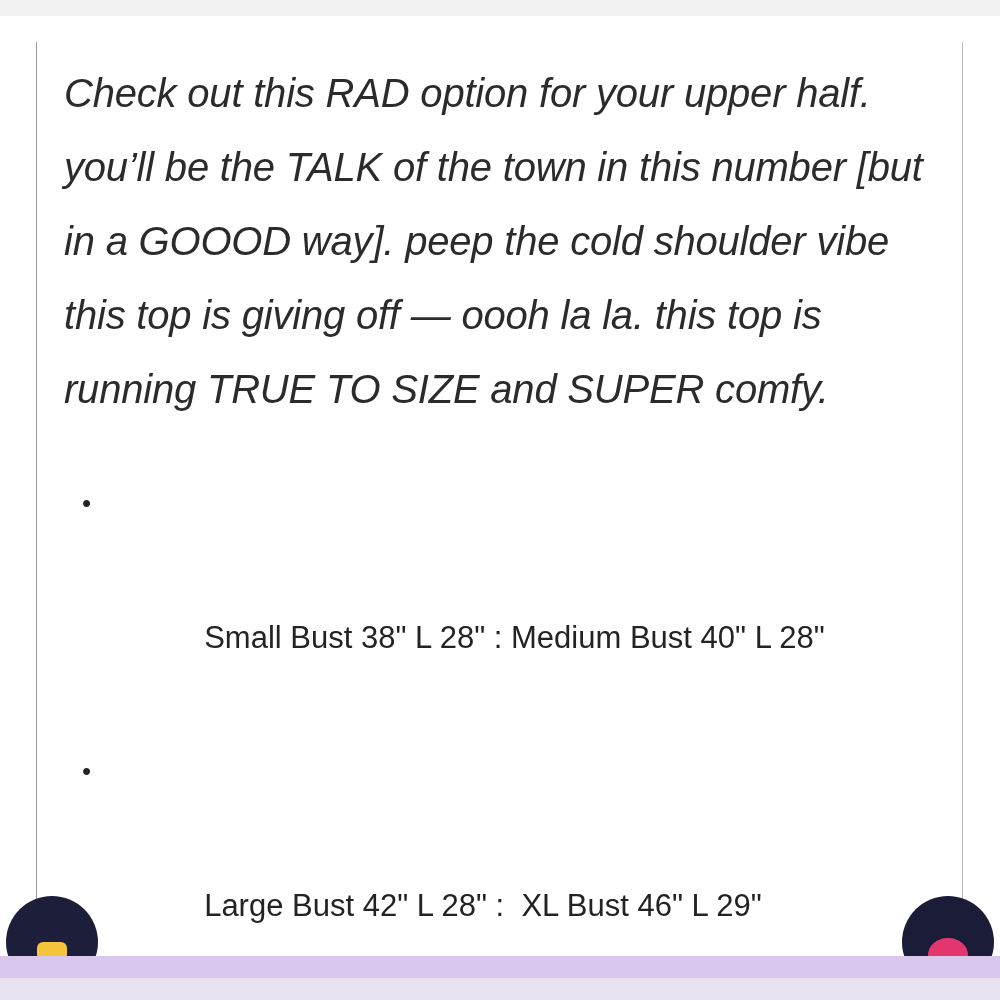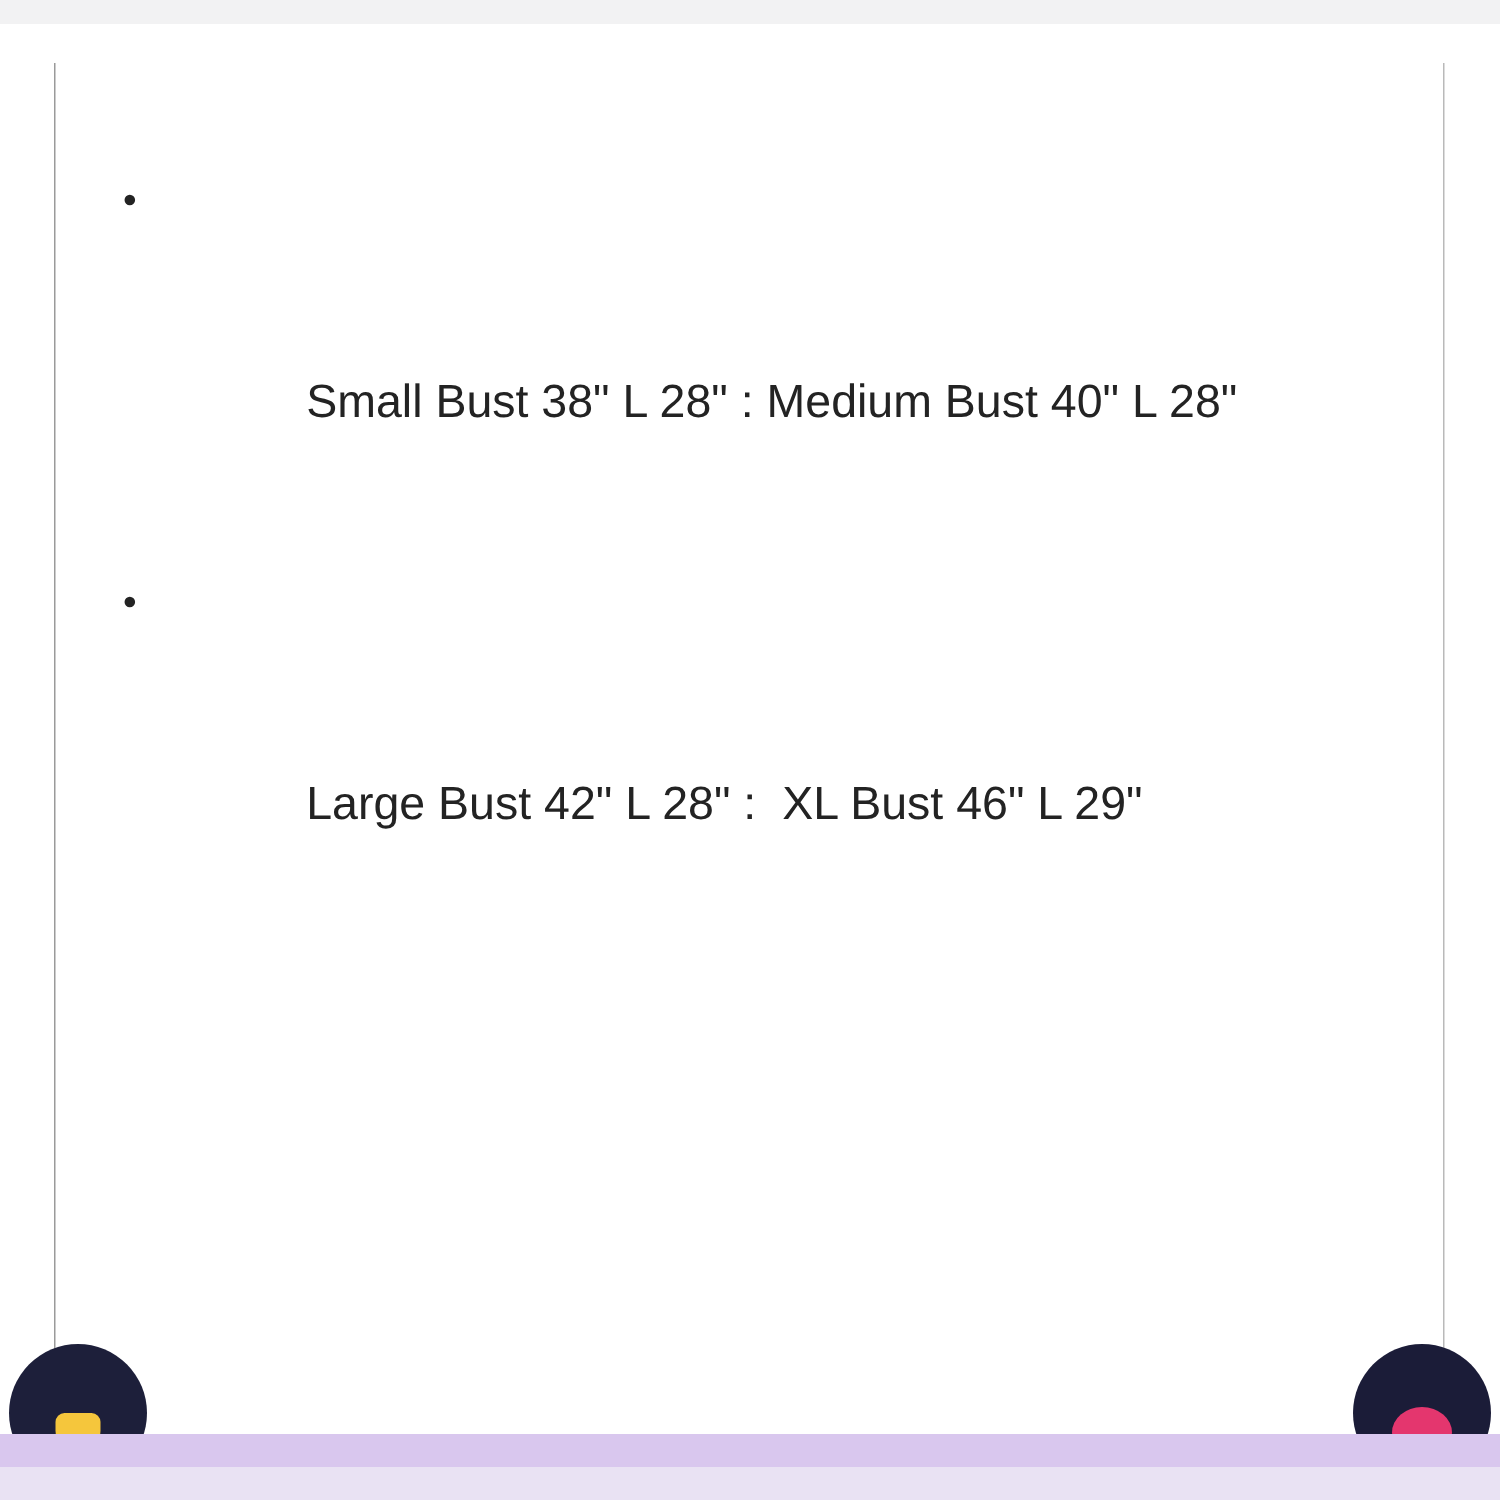--- a/index.html
+++ b/index.html
@@ -174,20 +174,21 @@
 
   <div class="top-band"></div>
 
   <div class="card">
 
     <div class="rule-left"></div>
     <div class="rule-right"></div>
 
     <div class="content">
 
+      <p class="desc">Check out this RAD option for your upper half. you’ll be the TALK of the town in this number [but in a GOOOD way]. peep the cold shoulder vibe this top is giving off — oooh la la. this top is running TRUE TO SIZE and SUPER comfy.</p>
 
       <ul class="specs">
         <li>
           <span class="bullet">•</span>
           <span>Small Bust 38" L 28" : Medium Bust 40" L 28"</span>
         </li>
         <li>
           <span class="bullet">•</span>
           <span>Large Bust 42" L 28" :  XL Bust 46" L 29"</span>
         </li>

